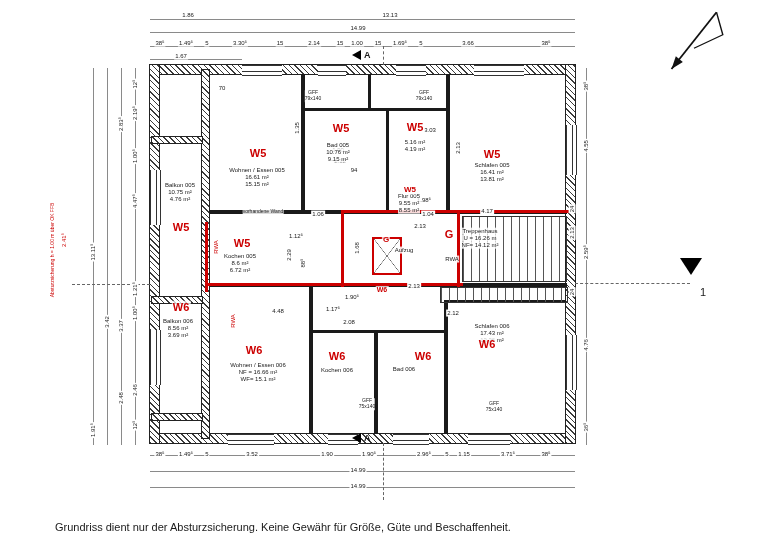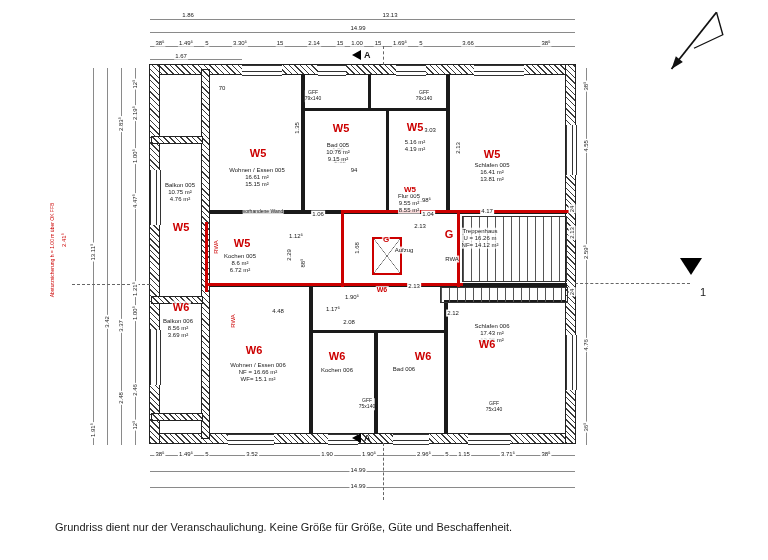--- a/index.html
+++ b/index.html
@@ -307,13 +307,13 @@
     <span class="lbl apt" style="left: 487px; top: 344px;">W6</span>
     <span class="lbl apt" style="left: 382px; top: 290px; font-size: 7px;">W6</span>
   </div>
 <div>
     <span class="lbl rot red-t" style="left: 216px; top: 247px; font-size: 6px;">RWA</span>
     <span class="lbl rot red-t" style="left: 233px; top: 321px; font-size: 6px;">RWA</span>
     <span class="lbl rot red-t" style="left: 64px; top: 240px; font-size: 6px;">2.41⁵</span>
     <span class="lbl rot red-t" style="left: 53px; top: 250px; font-size: 5px;">Absturzsicherung h = 1.00 m über OK FFB</span>
   </div>
 
-<div class="disclaimer">Grundriss dient nur der Veranschaulichung. Keine Größe für Größe, Güte und Beschaffenheit.</div>
+<div class="disclaimer">Grundriss dient nur der Absturzsicherung. Keine Gewähr für Größe, Güte und Beschaffenheit.</div>
 
 </body></html>

